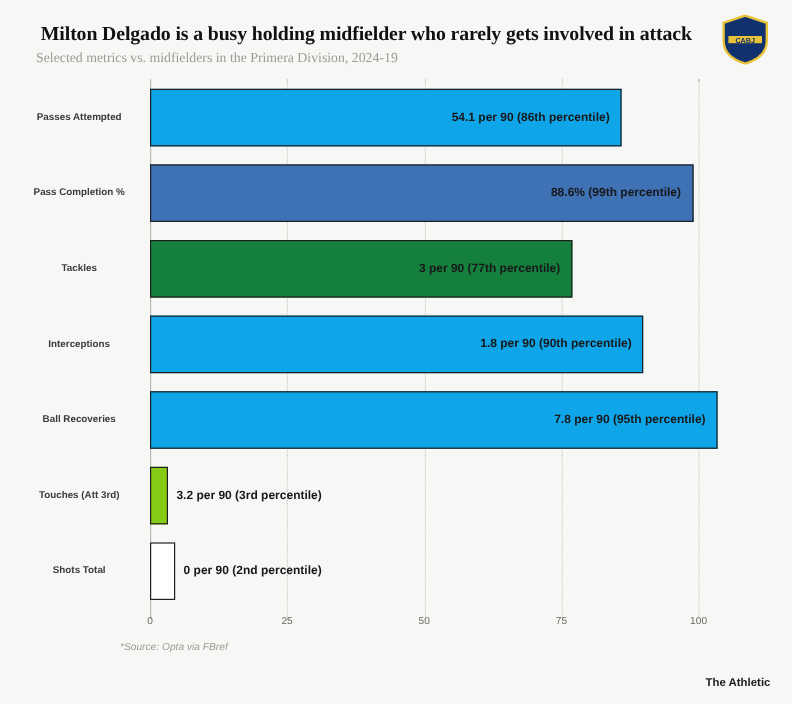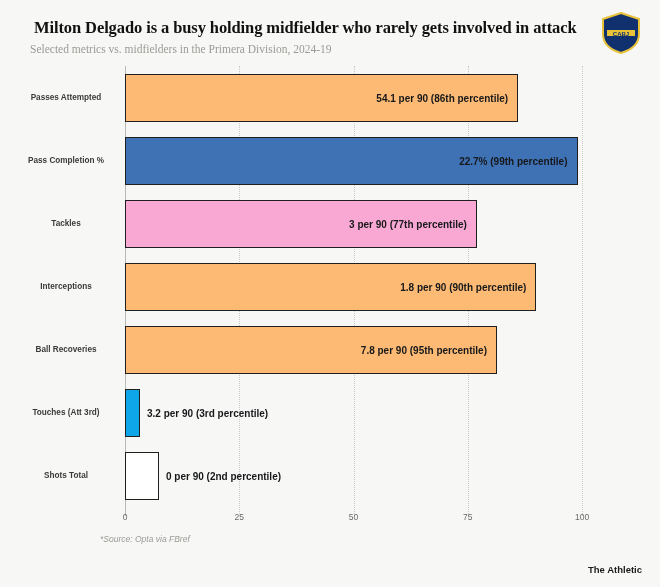--- a/index.html
+++ b/index.html
@@ -103,27 +103,27 @@
   }
   .bar-wrap {
     position: absolute;
     left: 125px;
     top: 50%;
     transform: translateY(-50%);
     height: 48px;
   }
   .bar {
     height: 48px;
-    background: #fdba74;
+    background: #0ea5e9;
     border: 1px solid #1f1f1f;
     position: relative;
   }
-  .bar.light { background: #f9a8d4; }
+  .bar.light { background: #15803d; }
   .bar.dark  { background: #3f71b5; }
-  .bar.pale  { background: #0ea5e9; }
+  .bar.pale  { background: #84cc16; }
 
   .bar-value-in {
     position: absolute;
     right: 9px;
     top: 50%;
     transform: translateY(-50%);
     font-size: 10px;
     font-weight: bold;
     color: #17181a;
     white-space: nowrap;
@@ -209,21 +209,21 @@
         <div class="bar">
           <span class="bar-value-in">54.1 per 90 (86th percentile)</span>
         </div>
       </div>
     </div>
 
     <div class="row">
       <div class="row-label">Pass Completion %</div>
       <div class="bar-wrap" style="width:452.5px;">
         <div class="bar dark">
-          <span class="bar-value-in">22.7% (99th percentile)</span>
+          <span class="bar-value-in">88.6% (99th percentile)</span>
         </div>
       </div>
     </div>
 
     <div class="row">
       <div class="row-label">Tackles</div>
       <div class="bar-wrap" style="width:351.9px;">
         <div class="bar light">
           <span class="bar-value-in">3 per 90 (77th percentile)</span>
         </div>
@@ -234,39 +234,39 @@
       <div class="row-label">Interceptions</div>
       <div class="bar-wrap" style="width:411.4px;text-align:right;">
         <div class="bar">
           <span class="bar-value-in">1.8 per 90 (90th percentile)</span>
         </div>
       </div>
     </div>
 
     <div class="row">
       <div class="row-label">Ball Recoveries</div>
-      <div class="bar-wrap" style="width:372px;">
+      <div class="bar-wrap" style="width:473px;">
         <div class="bar">
           <span class="bar-value-in">7.8 per 90 (95th percentile)</span>
         </div>
       </div>
     </div>
 
     <div class="row">
       <div class="row-label">Touches (Att 3rd)</div>
       <div class="bar-wrap" style="width:15px;">
         <div class="bar pale">
           <span class="bar-value-out">3.2 per 90 (3rd percentile)</span>
         </div>
       </div>
     </div>
 
     <div class="row">
       <div class="row-label">Shots Total</div>
-      <div class="bar-wrap" style="width:34px;">
+      <div class="bar-wrap" style="width:21px;">
         <div class="bar pale" style="background:#ffffff;">
           <span class="bar-value-out">0 per 90 (2nd percentile)</span>
         </div>
       </div>
     </div>
 
   </div>
 
   <div class="xaxis">
     <span class="tick" style="left:0px;">0</span>

